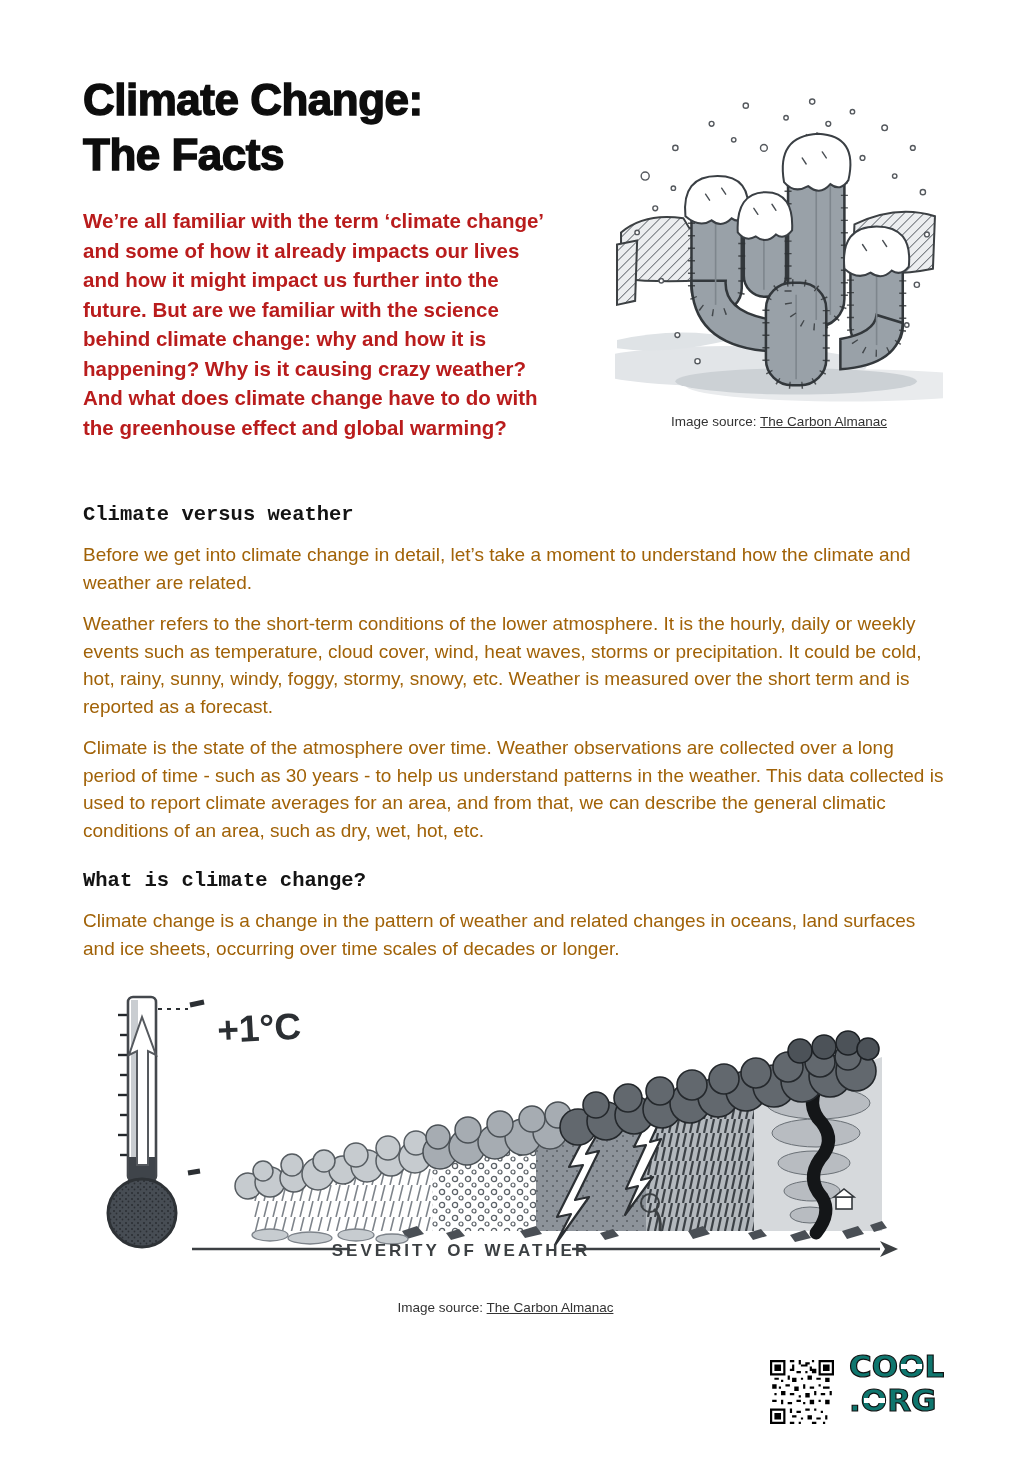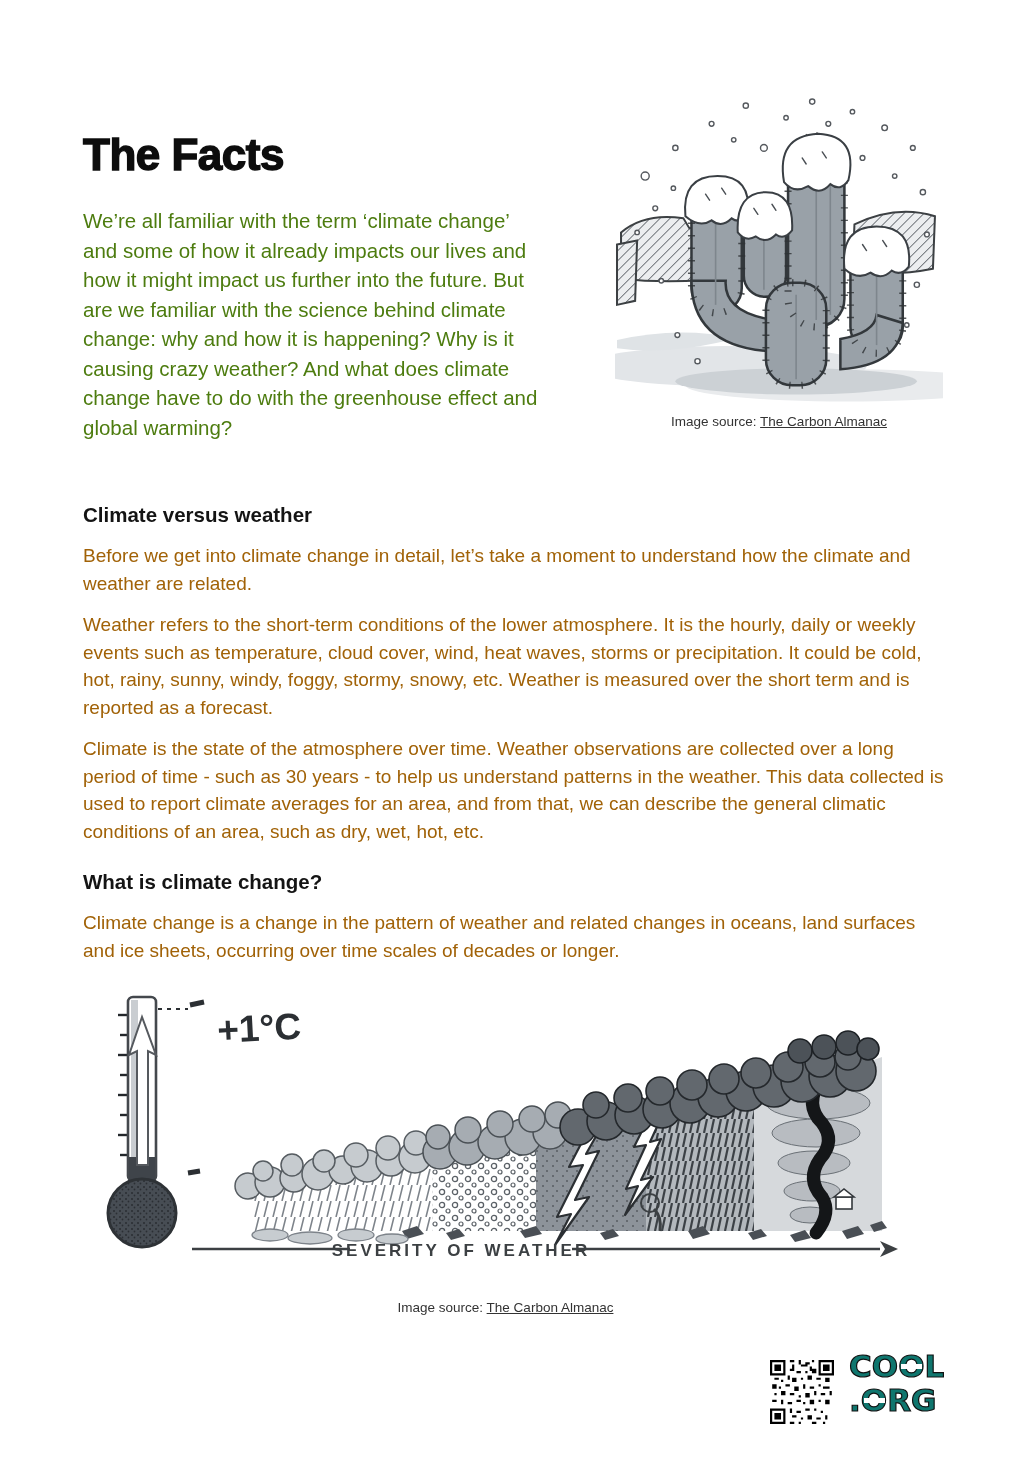--- a/index.html
+++ b/index.html
@@ -4,56 +4,56 @@
 <style>
   html,body{margin:0;padding:0;background:#fff;}
   .page{position:relative;width:1016px;height:1466px;background:#ffffff;overflow:hidden;
         font-family:"Liberation Sans",sans-serif;color:#1b1b1b;}
 
   
   .title{position:absolute;left:83px;top:72px;width:520px;margin:0;
          font-size:44px;line-height:55px;font-weight:bold;letter-spacing:-0.5px;
          color:#0d0d0d;-webkit-text-stroke:1.4px #0d0d0d;}
   .intro{position:absolute;left:83px;top:206px;width:462px;margin:0;
-         font-size:20.5px;line-height:29.5px;font-weight:normal;color:#4d7c0f;}
+         font-size:20.5px;line-height:29.5px;font-weight:bold;color:#b91c1c;}
 
   
   .fig-cactus{position:absolute;left:615px;top:83px;width:328px;margin:0;}
   .fig-cactus svg{display:block;width:328px;height:325px;}
   .fig-caption{margin:6px 0 0 0;text-align:center;font-size:13.5px;color:#333;}
   .fig-caption a{color:#333;text-decoration:underline;cursor:pointer;}
 
   .fig-weather{position:absolute;left:100px;top:993px;width:806px;margin:0;}
   .fig-weather svg{display:block;width:806px;height:272px;}
   .weather-caption{position:absolute;left:83px;top:1300px;width:845px;margin:0;
                    text-align:center;font-size:13.5px;color:#333;}
   .weather-caption a{color:#333;text-decoration:underline;cursor:pointer;}
 
   
   .sections{position:absolute;left:83px;top:503px;width:862px;}
-  .sections h2{margin:0 0 15px 0;font-size:20.5px;font-weight:bold;color:#141414;}
+  .sections h2{margin:0 0 15px 0;font-size:20.5px;font-weight:bold;color:#141414;font-family:Liberation Mono, monospace;}
   .sections p{margin:0 0 14px 0;font-size:19px;line-height:27.5px;color:#a16207;}
   .sections .sec2{margin-top:25px;}
 
   
   .qr{position:absolute;left:770px;top:1360px;width:64px;height:64px;}
   .logo{position:absolute;left:849px;top:1349px;width:92px;line-height:34px;
         font-family:"DejaVu Sans",sans-serif;font-weight:800;font-size:31px;
         letter-spacing:0px;color:#0f766e;-webkit-text-stroke:1.2px #111;}
   .logo .row{display:block;white-space:nowrap;}
   .logo .slot{display:inline-block;position:relative;}
   .logo .slot::after{content:"";position:absolute;left:12%;right:10%;top:44%;height:15%;
         background:#fff;}
 </style>
 </head>
 <body>
 
 <div class="page">
 
-  <h1 class="title"><br>
+  <h1 class="title"><span>Climate Change:</span><br>
     <span>The Facts</span></h1>
 
   <p class="intro">We’re all familiar with the term ‘climate change’ and some of how it already impacts our lives and how it might impact us further into the future. But are we familiar with the science behind climate change: why and how it is happening? Why is it causing crazy weather? And what does climate change have to do with the greenhouse effect and global warming?</p>
 
   <figure class="fig-cactus">
     <svg viewBox="0 0 326 322">
       <defs>
         <pattern id="hatch" width="7" height="7" patternUnits="userSpaceOnUse" patternTransform="rotate(45)">
           <rect width="7" height="7" fill="#eceef0"></rect>
           <line x1="0" y1="0" x2="0" y2="7" stroke="#5a6066" stroke-width="1.6"></line>

